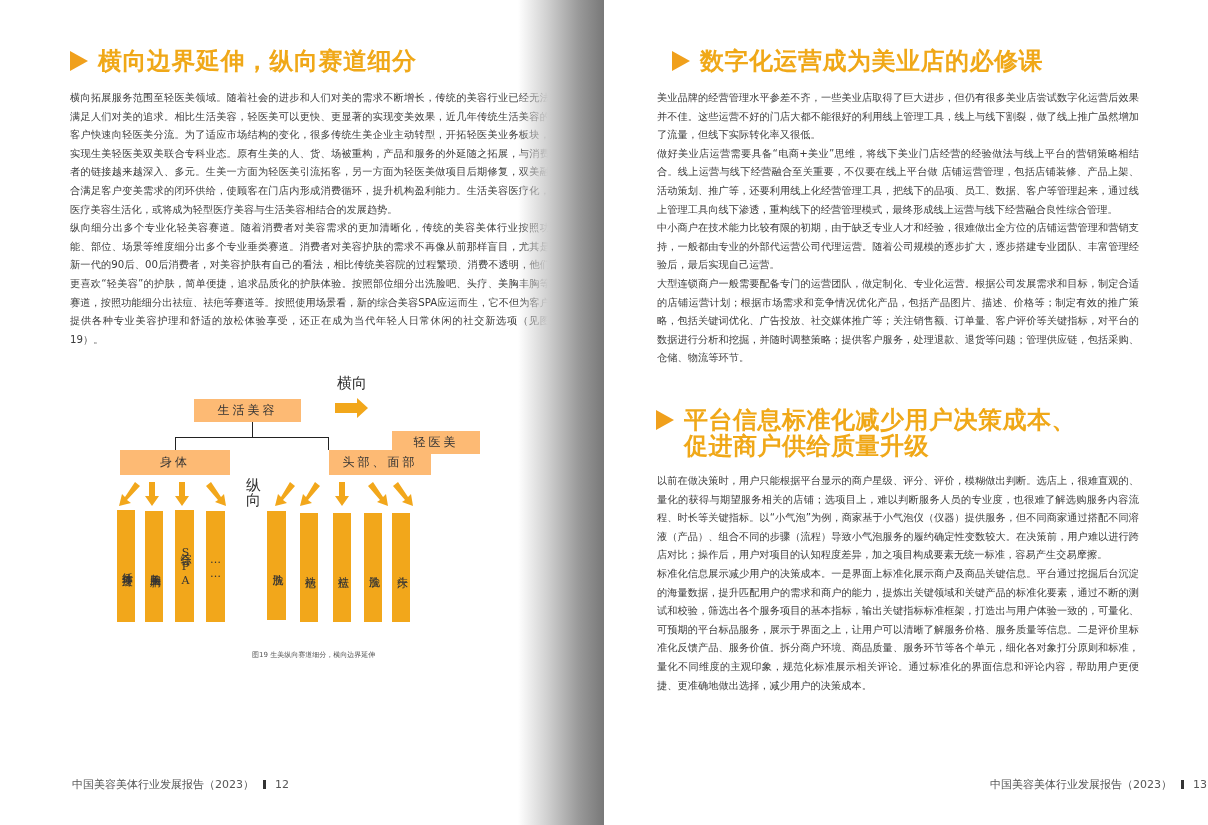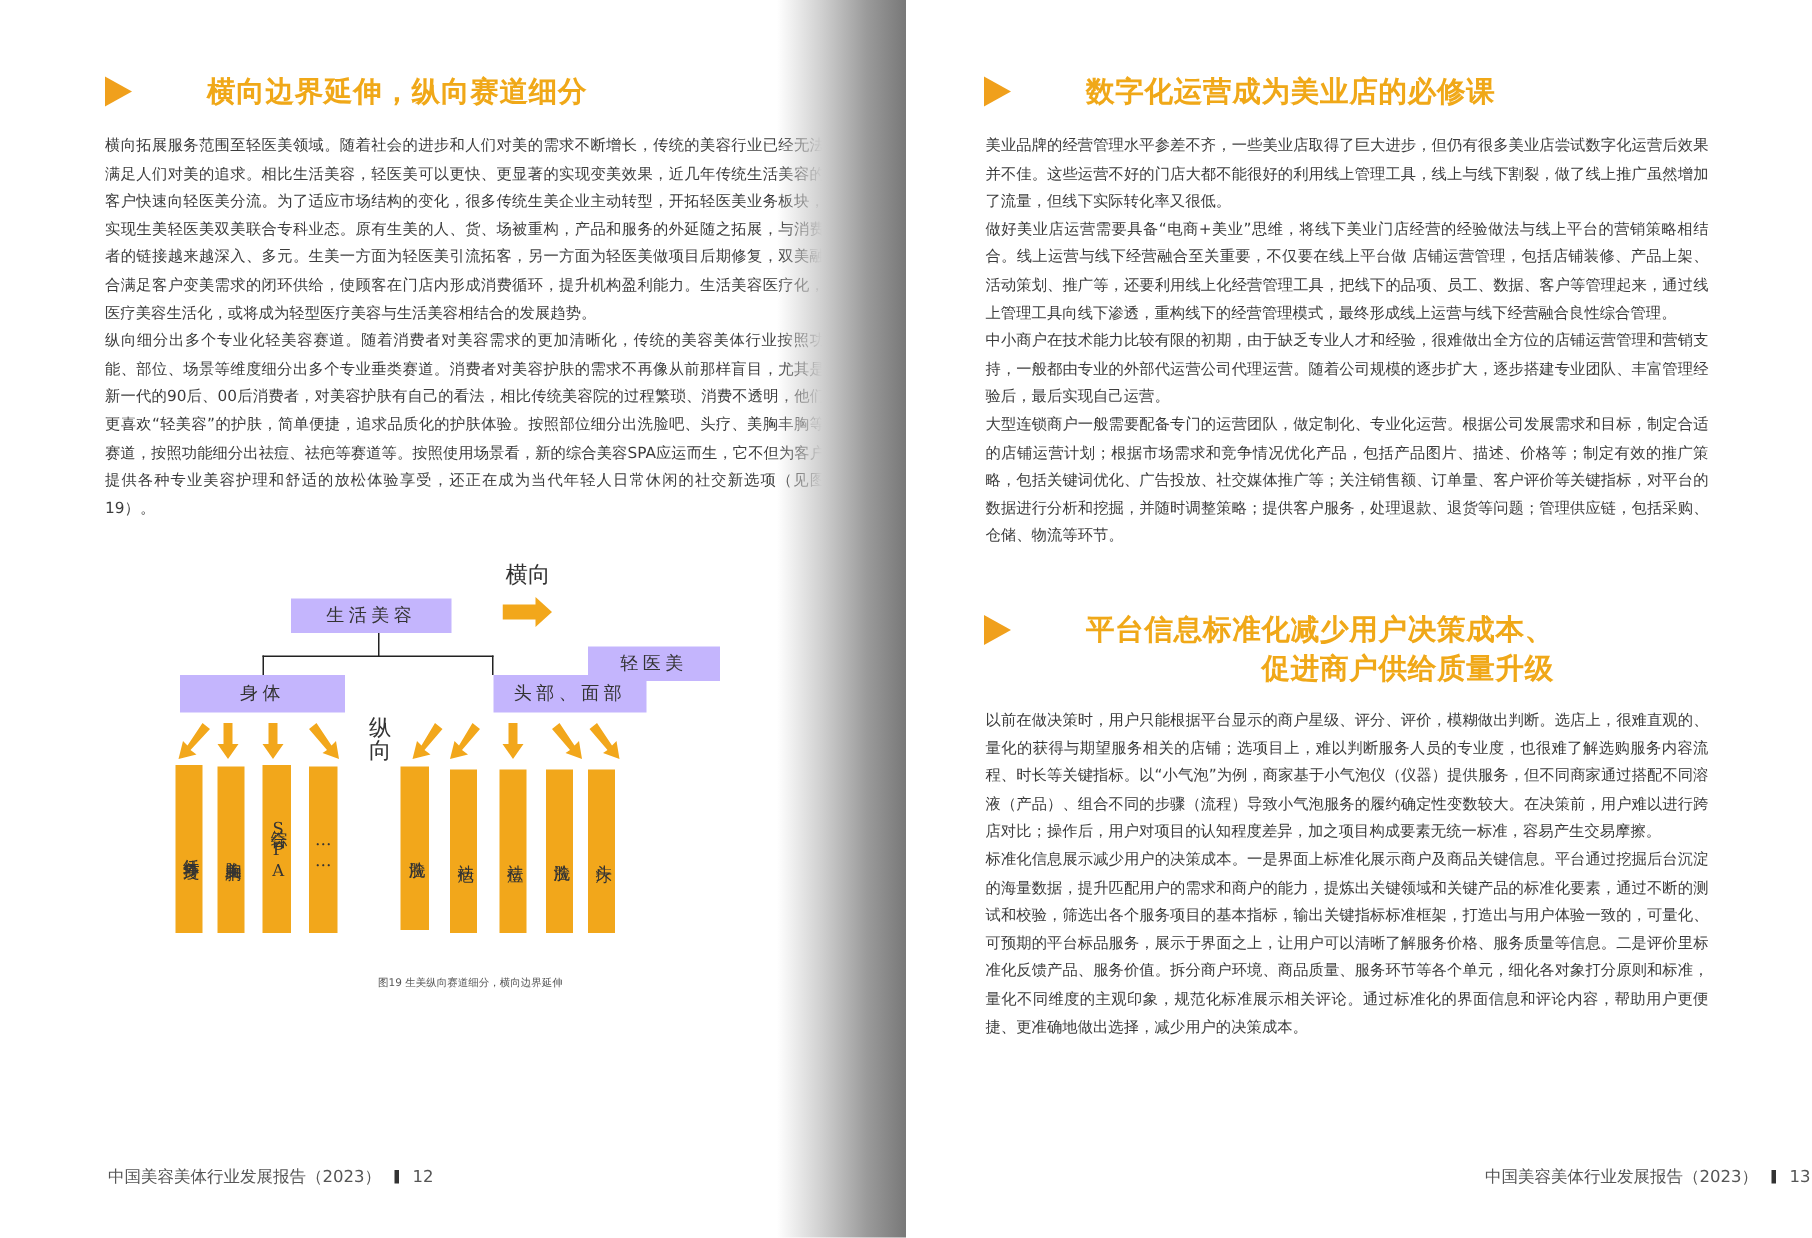--- a/index.html
+++ b/index.html
@@ -3,28 +3,28 @@
 <meta charset="utf-8">
 <style>
   html, body { margin:0; padding:0; }
   body { width:1208px; height:825px; position:relative; background:#ffffff; overflow:hidden;
          font-family:"DejaVu Sans", sans-serif; color:#3a3a3a; }
   .page { position:absolute; top:0; height:825px; background:#fff; }
   .page-left { left:0; width:604px; }
   .page-right { left:604px; width:604px; }
   .spine { position:absolute; left:518px; top:0; width:86px; height:825px;
            background:linear-gradient(to right, rgba(255,255,255,0) 0%, #cfcfcf 35%, #9a9a9a 70%, #787878 100%); }
-  .heading { position:absolute; display:flex; align-items:flex-start; color:#f0a818; font-weight:bold; font-size:19px; line-height:26px; letter-spacing:0.5px;gap:40px; }
+  .heading { position:absolute; display:flex; align-items:flex-start; color:#f0a818; font-weight:bold; font-size:24px; line-height:26px; letter-spacing:0.5px; }
   .tri { width:0; height:0; border-top:10px solid transparent; border-bottom:10px solid transparent; border-left:18px solid #f0a01c; margin-right:10px; margin-top:3px; flex:none; }
   .body-text { position:absolute; font-size:10.2px; line-height:18.6px; color:#3c3c3c; text-align:justify; letter-spacing:0.05px; }
   .body-text p { margin:0; }
   .footer { position:absolute; top:777px; font-size:11px; color:#555; display:flex; align-items:center; }
   .footer .bar { display:inline-block; width:3px; height:9px; background:#333; margin:0 9px; }
   
-  .dbox { position:absolute; background:#c4b5fd; color:#333; font-family:Liberation Serif, serif; font-size:12px; display:flex; align-items:center; justify-content:center; letter-spacing:3px; }
+  .dbox { position:absolute; background:#fdba74; color:#333; font-family:Liberation Serif, serif; font-size:12px; display:flex; align-items:center; justify-content:center; letter-spacing:3px; }
   .vbox { position:absolute; background:#f2a71b; color:#333; font-family:"DejaVu Serif", serif; font-size:11px; display:flex; align-items:center; justify-content:center; writing-mode:vertical-rl; text-orientation:upright; letter-spacing:1px; }
   .line { position:absolute; background:#222; }
   .dlabel { position:absolute; font-family:"DejaVu Serif", serif; font-size:15px; color:#333; }
   .caption { position:absolute; font-size:7px; color:#555; }
   .arrow { position:absolute; }
 </style>
 </head>
 <body>
 
 <div class="page page-left">
@@ -87,32 +87,32 @@
   <div class="footer" style="left:72px;">
     <span>中国美容美体行业发展报告（2023）</span>
     <span class="bar"></span>
     <span>12</span>
   </div>
 </div>
 
 <div class="spine"></div>
 
 <div class="page page-right">
-  <div class="heading" style="left:52px; top:48px;">
+  <div class="heading" style="left:68px; top:48px;">
     <span class="tri"></span>
     <span>数字化运营成为美业店的必修课</span>
   </div>
   <div class="body-text" style="left:53px; top:89px; width:482px;">
     <p>美业品牌的经营管理水平参差不齐，一些美业店取得了巨大进步，但仍有很多美业店尝试数字化运营后效果并不佳。这些运营不好的门店大都不能很好的利用线上管理工具，线上与线下割裂，做了线上推广虽然增加了流量，但线下实际转化率又很低。</p>
     <p>做好美业店运营需要具备“电商+美业”思维，将线下美业门店经营的经验做法与线上平台的营销策略相结合。线上运营与线下经营融合至关重要，不仅要在线上平台做 店铺运营管理，包括店铺装修、产品上架、活动策划、推广等，还要利用线上化经营管理工具，把线下的品项、员工、数据、客户等管理起来，通过线上管理工具向线下渗透，重构线下的经营管理模式，最终形成线上运营与线下经营融合良性综合管理。</p>
     <p>中小商户在技术能力比较有限的初期，由于缺乏专业人才和经验，很难做出全方位的店铺运营管理和营销支持，一般都由专业的外部代运营公司代理运营。随着公司规模的逐步扩大，逐步搭建专业团队、丰富管理经验后，最后实现自己运营。</p>
     <p>大型连锁商户一般需要配备专门的运营团队，做定制化、专业化运营。根据公司发展需求和目标，制定合适的店铺运营计划；根据市场需求和竞争情况优化产品，包括产品图片、描述、价格等；制定有效的推广策略，包括关键词优化、广告投放、社交媒体推广等；关注销售额、订单量、客户评价等关键指标，对平台的数据进行分析和挖掘，并随时调整策略；提供客户服务，处理退款、退货等问题；管理供应链，包括采购、仓储、物流等环节。</p>
   </div>
 
-  <div class="heading" style="left:52px; top:407px;text-align:right;">
+  <div class="heading" style="left:52px; top:407px;">
     <span class="tri"></span>
     <span style="display:flex; flex-direction:column;">
       <span>平台信息标准化减少用户决策成本、</span>
       <span>促进商户供给质量升级</span>
     </span>
   </div>
   <div class="body-text" style="left:53px; top:472px; width:482px;">
     <p>以前在做决策时，用户只能根据平台显示的商户星级、评分、评价，模糊做出判断。选店上，很难直观的、量化的获得与期望服务相关的店铺；选项目上，难以判断服务人员的专业度，也很难了解选购服务内容流程、时长等关键指标。以“小气泡”为例，商家基于小气泡仪（仪器）提供服务，但不同商家通过搭配不同溶液（产品）、组合不同的步骤（流程）导致小气泡服务的履约确定性变数较大。在决策前，用户难以进行跨店对比；操作后，用户对项目的认知程度差异，加之项目构成要素无统一标准，容易产生交易摩擦。</p>
     <p>标准化信息展示减少用户的决策成本。一是界面上标准化展示商户及商品关键信息。平台通过挖掘后台沉淀的海量数据，提升匹配用户的需求和商户的能力，提炼出关键领域和关键产品的标准化要素，通过不断的测试和校验，筛选出各个服务项目的基本指标，输出关键指标标准框架，打造出与用户体验一致的，可量化、可预期的平台标品服务，展示于界面之上，让用户可以清晰了解服务价格、服务质量等信息。二是评价里标准化反馈产品、服务价值。拆分商户环境、商品质量、服务环节等各个单元，细化各对象打分原则和标准，量化不同维度的主观印象，规范化标准展示相关评论。通过标准化的界面信息和评论内容，帮助用户更便捷、更准确地做出选择，减少用户的决策成本。</p>
   </div>

